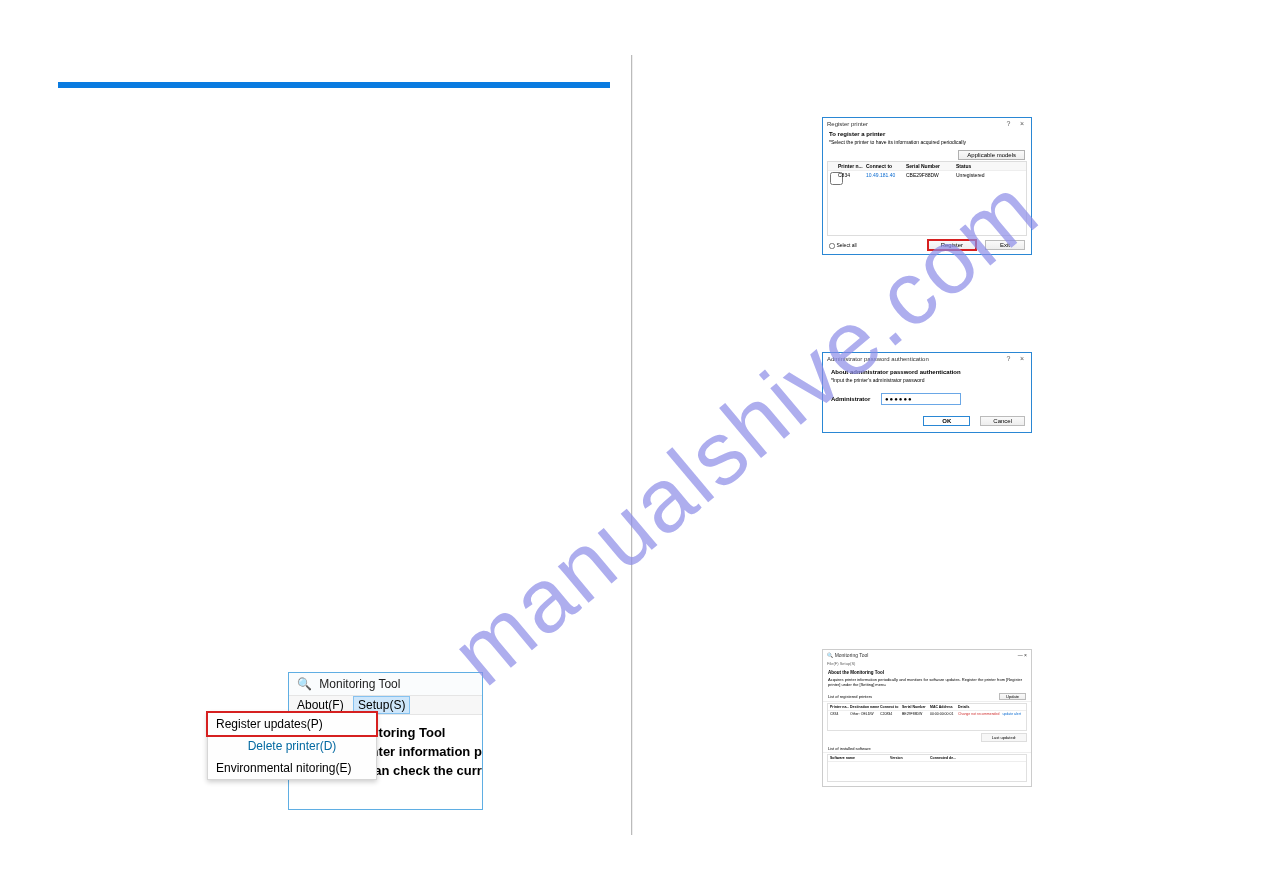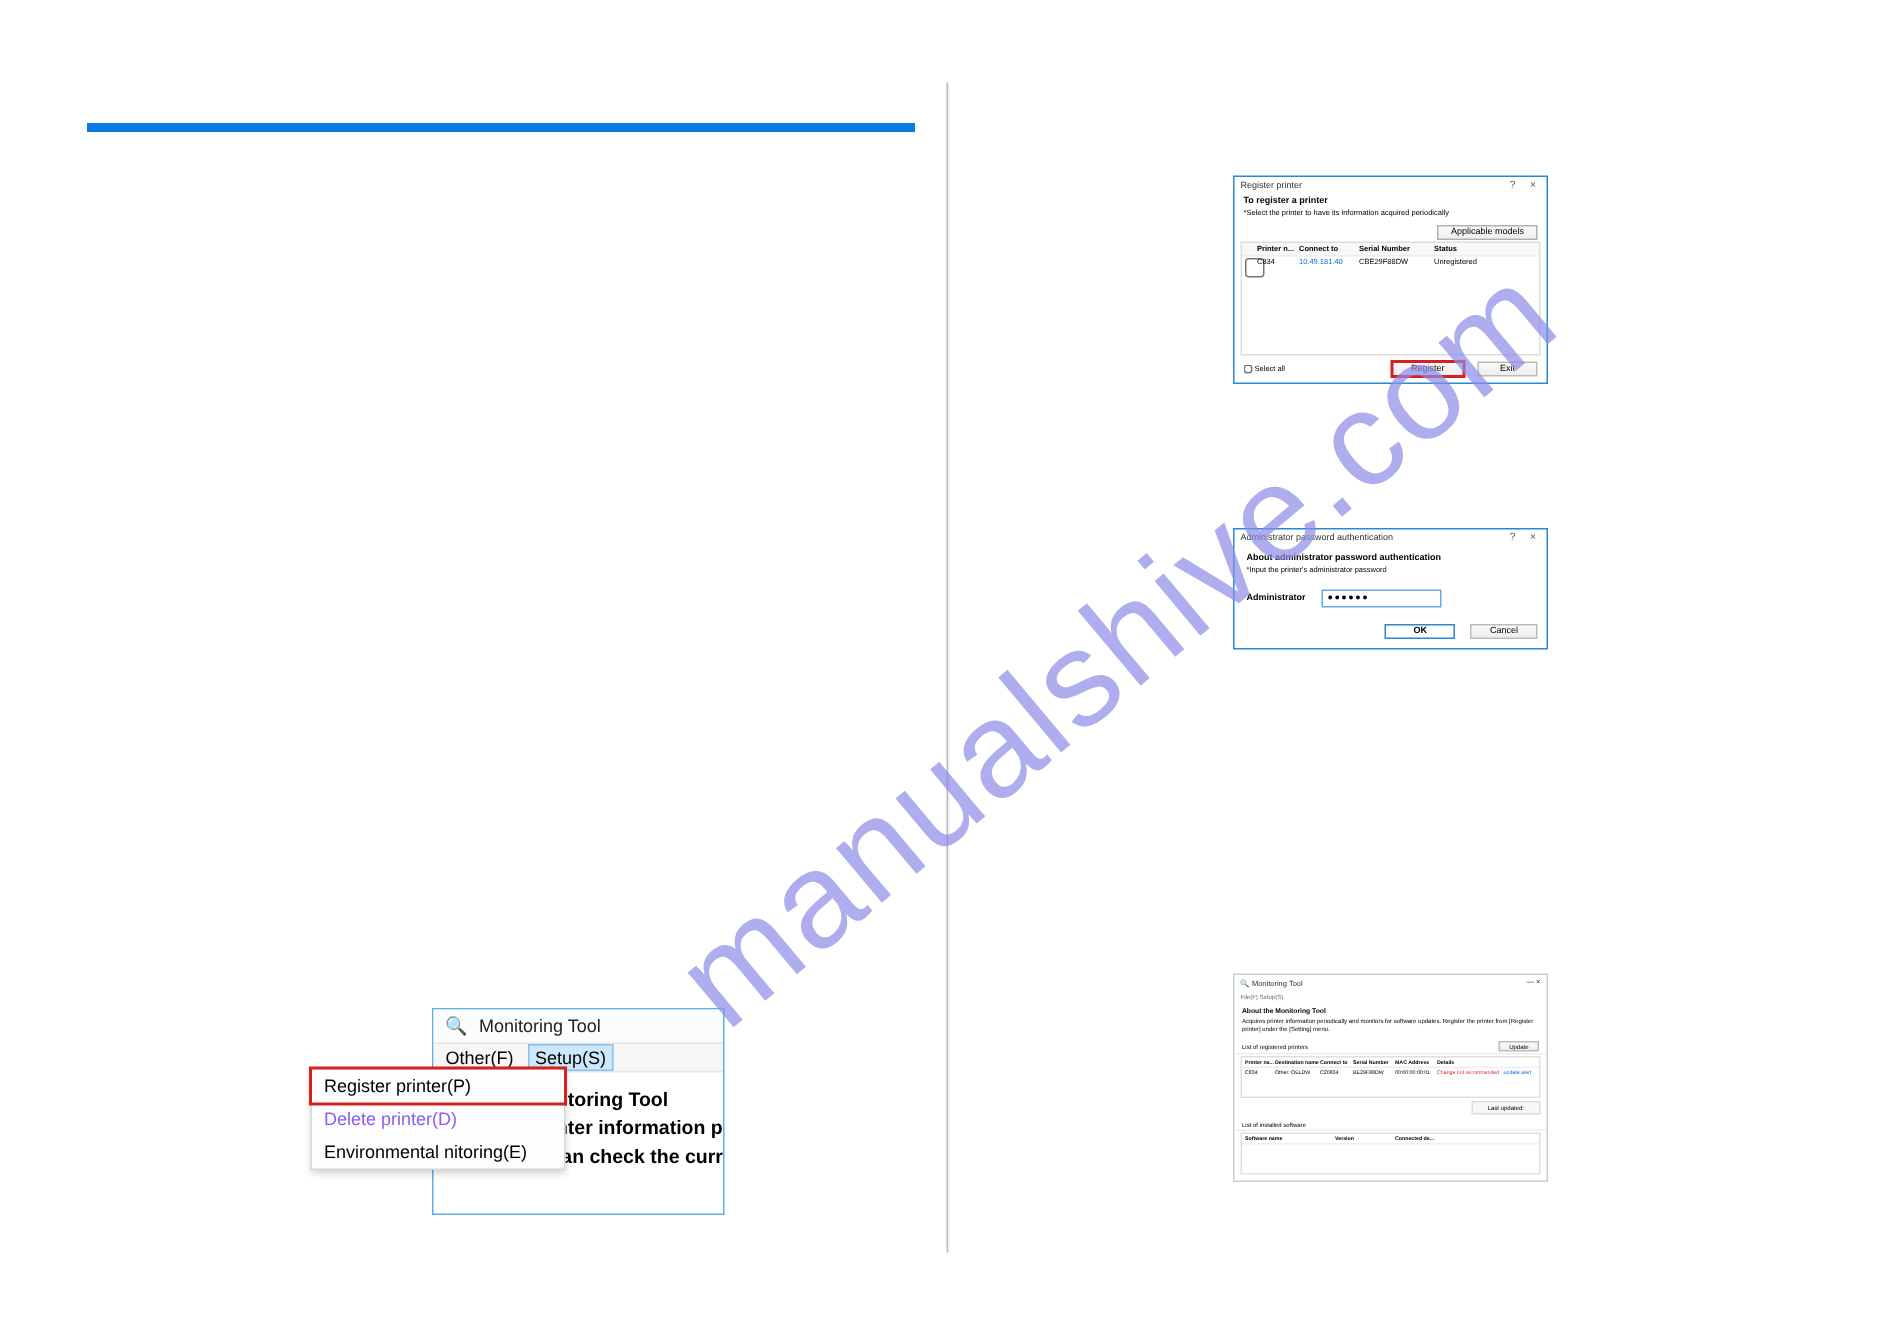--- a/index.html
+++ b/index.html
@@ -98,21 +98,21 @@
   }
   .dropdown-item {
     padding: 4px 8px;
     cursor: default;
   }
   .dd-highlight {
     border: 2px solid #d62020;
     margin: -2px;
     padding: 4px 8px;
   }
-  .dd-disabled { color: #8b5cf6; }
+  .dd-disabled { color: #0369a1; text-align: center; }
 
   
   .fig-register {
     position: absolute;
     left: 822px;
     top: 117px;
     width: 210px;
     border: 1px solid #2a87d4;
     background: #fff;
     font-size: 6px;
@@ -295,31 +295,31 @@
 <div class="divider-vertical"></div>
 <div class="top-bar"></div>
 
 <div class="fig-monitoring">
   <div class="mt-window">
     <div class="mt-title">
       <span class="lens">🔍</span>
       <span>Monitoring Tool</span>
     </div>
     <div class="mt-menubar">
-      <span>Other(F)</span>
+      <span>About(F)</span>
       <span class="mt-setup-hl">Setup(S)</span>
     </div>
     <div class="mt-body">
       <div class="mt-body-line">nitoring Tool</div>
       <div class="mt-body-line">inter information perio</div>
       <div class="mt-body-line">can check the current s</div>
     </div>
   </div>
   <div class="dropdown">
-    <div class="dropdown-item dd-highlight">Register printer(P)</div>
+    <div class="dropdown-item dd-highlight">Register updates(P)</div>
     <div class="dropdown-item dd-disabled">Delete printer(D)</div>
     <div class="dropdown-item">Environmental nitoring(E)</div>
   </div>
 </div>
 
 <div class="fig-register">
   <div class="dlg-titlebar">
     <span>Register printer</span>
     <span class="dlg-titleicons">
       <span>?</span>

